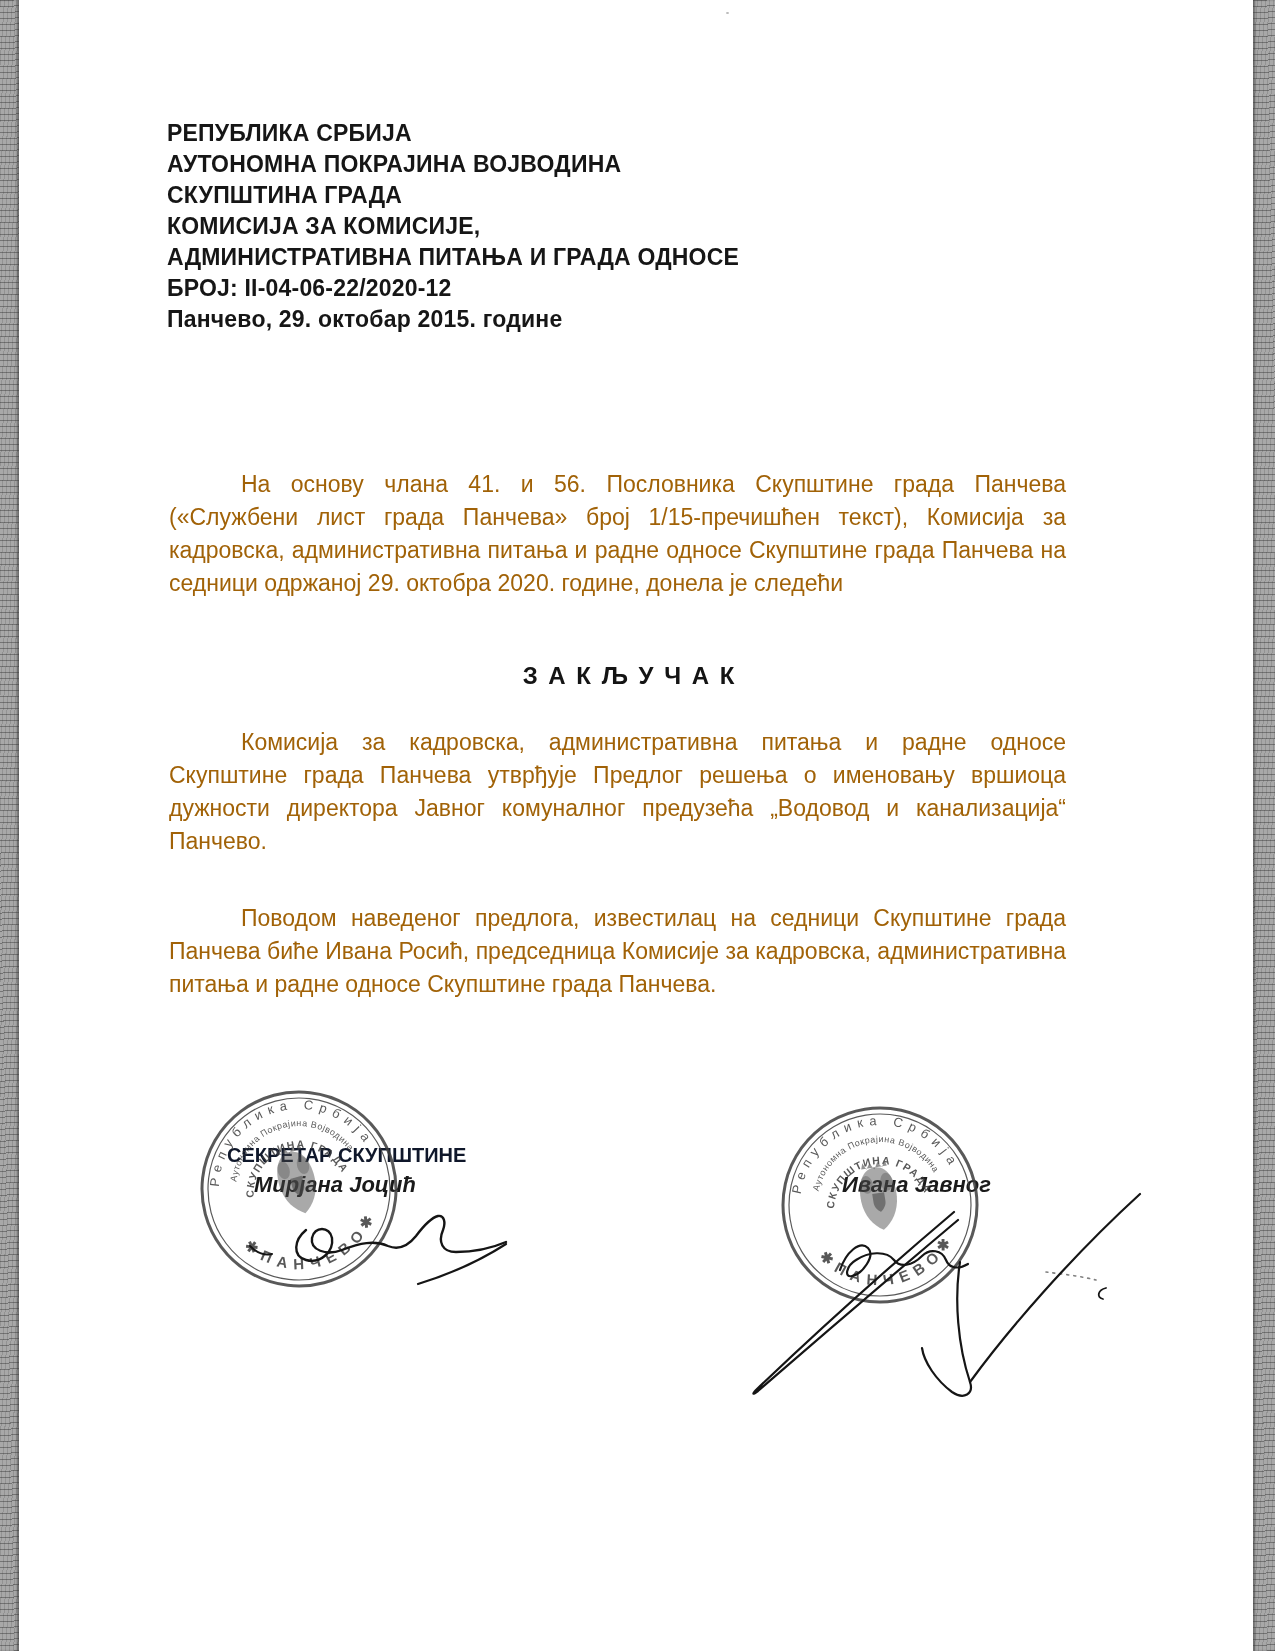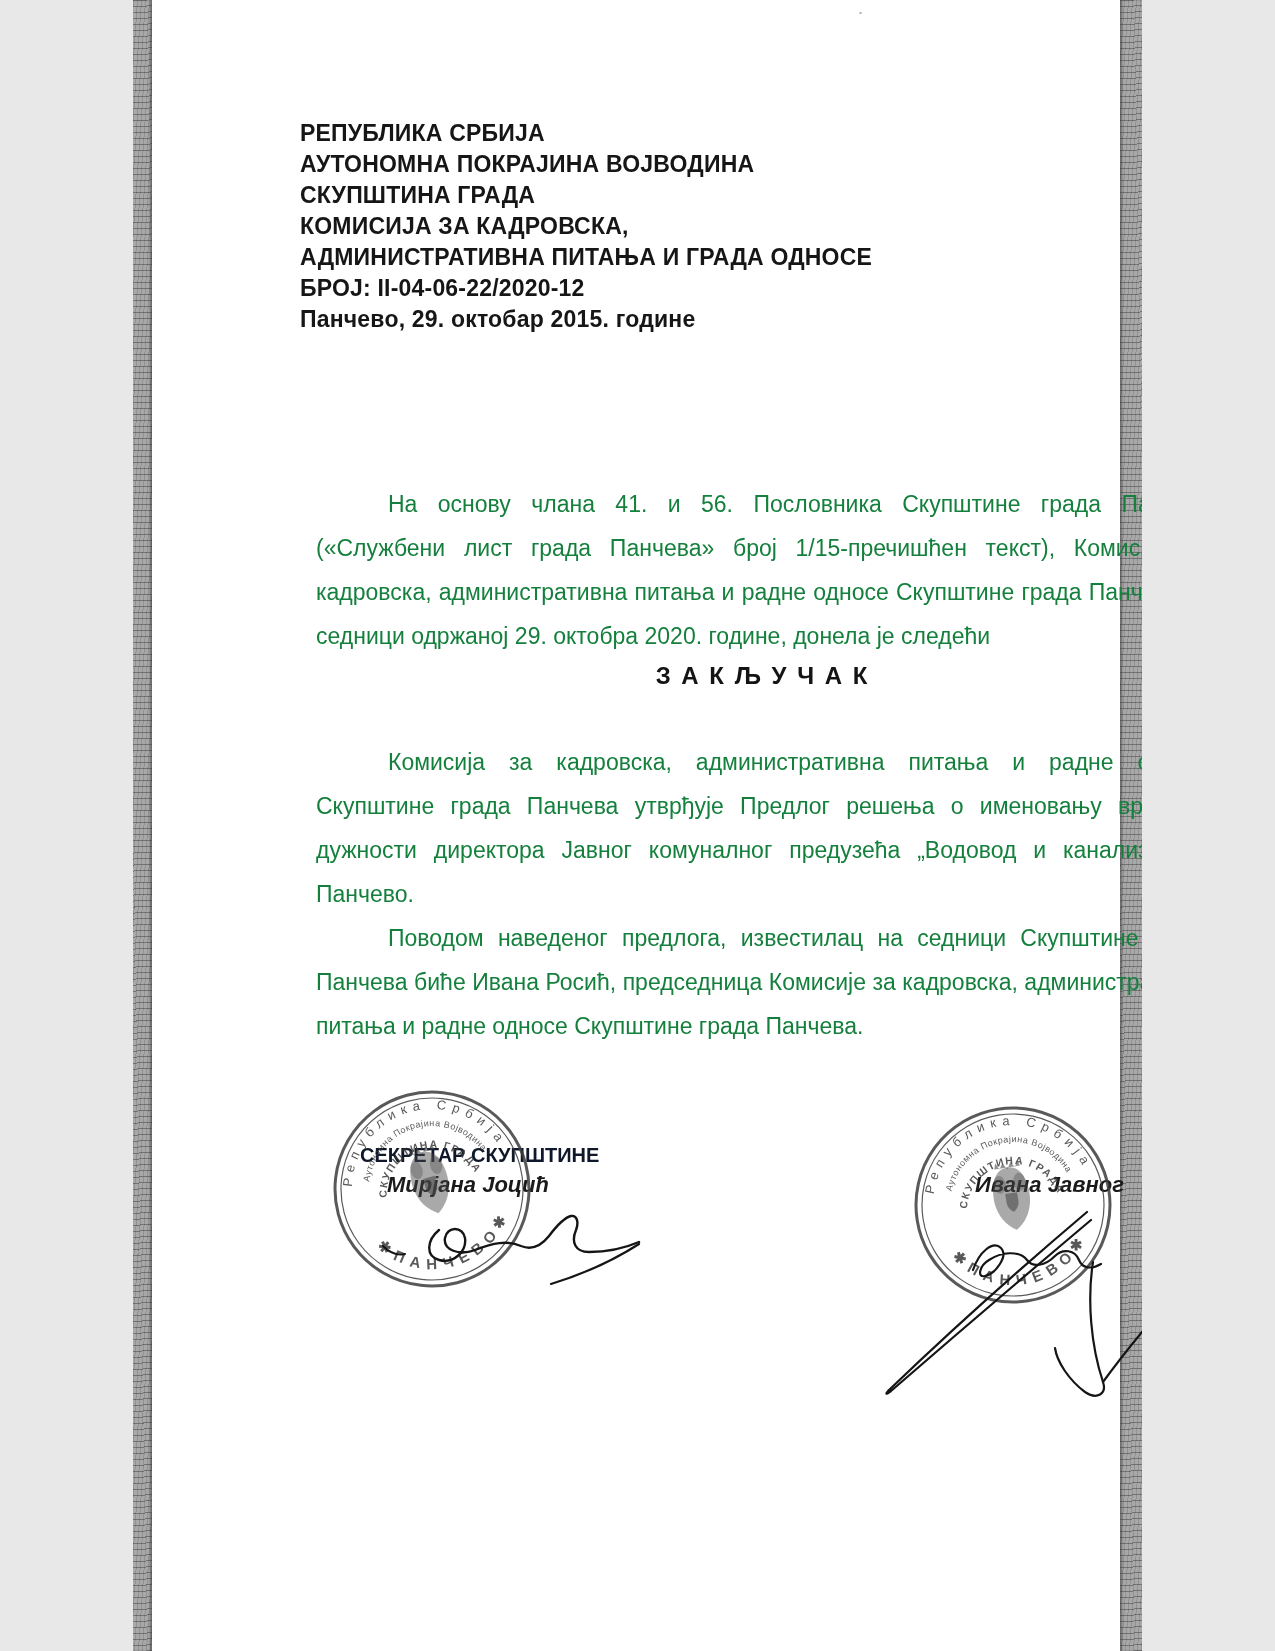--- a/index.html
+++ b/index.html
@@ -1,39 +1,39 @@
 <!DOCTYPE html>
 <html><head>
 <meta charset="utf-8">
 <style>
   html,body{margin:0;padding:0;background:#e8e8e8;}
   .page{
-    position:relative;width:1009px;height:1651px;background:#ffffff;
+    position:relative;width:1275px;height:1651px;background:#ffffff;
     overflow:hidden;font-family:"Liberation Sans", sans-serif;color:#1b1b1b;
     margin:0 auto;
   }
   
   .edge{position:absolute;top:0;bottom:0;background-color:#a8a8a8;
     background-image:
       repeating-linear-gradient(178deg, rgba(30,30,30,.38) 0 1px, transparent 1px 6px),
       repeating-linear-gradient(94deg, rgba(70,70,70,.22) 0 1px, transparent 1px 4px);
   }
   .edge.left{left:0;width:19px;box-shadow:inset -2px 0 2px rgba(60,60,60,.55);}
   .edge.right{right:0;width:22px;box-shadow:inset 2px 0 2px rgba(60,60,60,.55);}
   .speck{position:absolute;width:3px;height:2px;background:#b9b9b9;border-radius:50%;}
 
   .letterhead{
     position:absolute;left:167px;top:118px;
     font-size:23px;font-weight:bold;line-height:31px;letter-spacing:.2px;
     color:#161616;white-space:nowrap;
   }
   .body-par{
-    position:absolute;left:167px;width:897px;margin:16px;
-    font-size:23px;line-height:44px;text-align:justify;text-indent:72px;
-    color:#15803d;
+    position:absolute;left:167px;width:897px;margin:2px;
+    font-size:23px;line-height:33px;text-align:justify;text-indent:72px;
+    color:#a16207;
   }
   .p1{top:466px;}
   .p2{top:724px;}
   .p3{top:900px;}
   .doc-title{
     position:absolute;left:167px;top:648px;width:897px;margin:14px;
     font-size:24px;font-weight:bold;text-align:center;letter-spacing:2px;
     white-space:pre;color:#141414;
   }
   .sig-title{
@@ -60,21 +60,21 @@
 <div class="page">
 
   <div class="edge left"></div>
   <div class="edge right"></div>
   <div class="speck" style="left:726px;top:12px;"></div>
 
   <div class="letterhead">
     <div>РЕПУБЛИКА СРБИЈА</div>
     <div>АУТОНОМНА ПОКРАЈИНА ВОЈВОДИНА</div>
     <div>СКУПШТИНА ГРАДА</div>
-    <div>КОМИСИЈА ЗА КАДРОВСКА,</div>
+    <div>КОМИСИЈА ЗА КОМИСИЈЕ,</div>
     <div>АДМИНИСТРАТИВНА ПИТАЊА И ГРАДА ОДНОСЕ</div>
     <div>БРОЈ: II-04-06-22/2020-12</div>
     <div>Панчево, 29. октобар 2015. године</div>
   </div>
 
   <p class="body-par p1">На основу члана 41. и 56. Пословника Скупштине града Панчева («Службени лист града Панчева» број 1/15-пречишћен текст), Комисија за кадровска, административна питања и радне односе Скупштине града Панчева на седници одржаној 29. октобра 2020. године,  донела је следећи</p>
 
   <h1 class="doc-title">З А К Љ У Ч А К</h1>
 
   <p class="body-par p2">Комисија за кадровска, административна питања и радне односе Скупштине града Панчева утврђује Предлог решења  о именовању вршиоца дужности директора Јавног комуналног предузећа „Водовод и канализација“ Панчево.</p>

